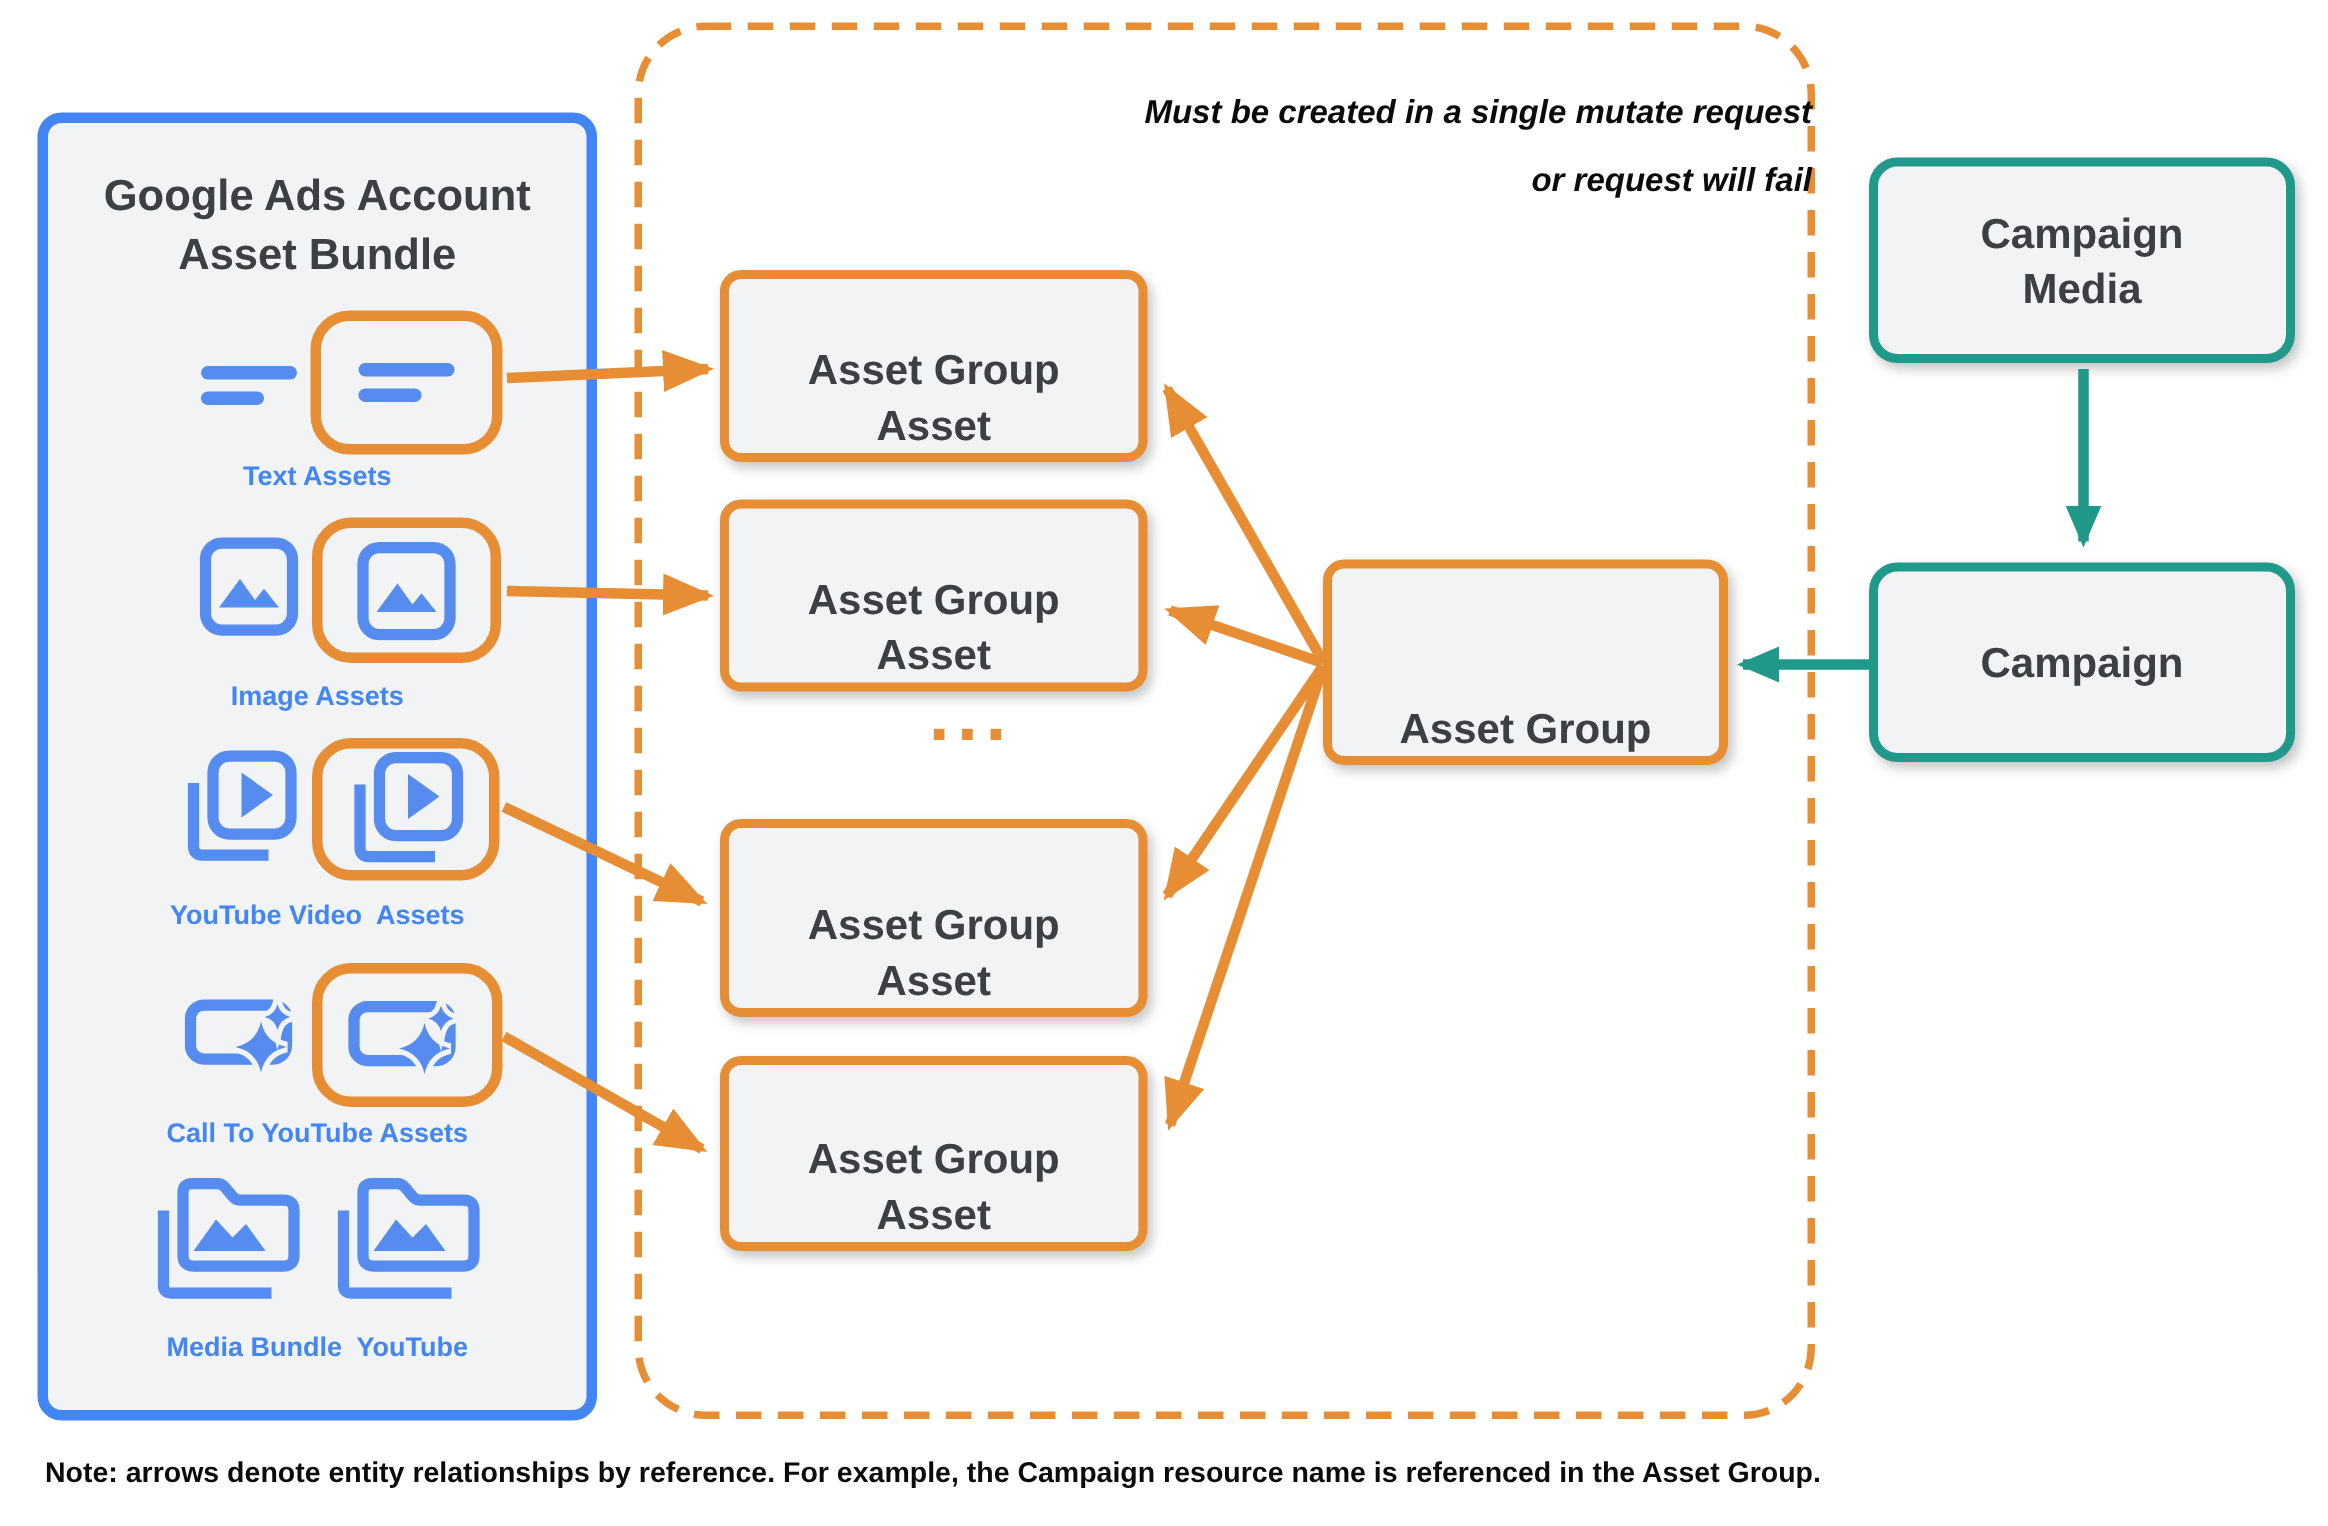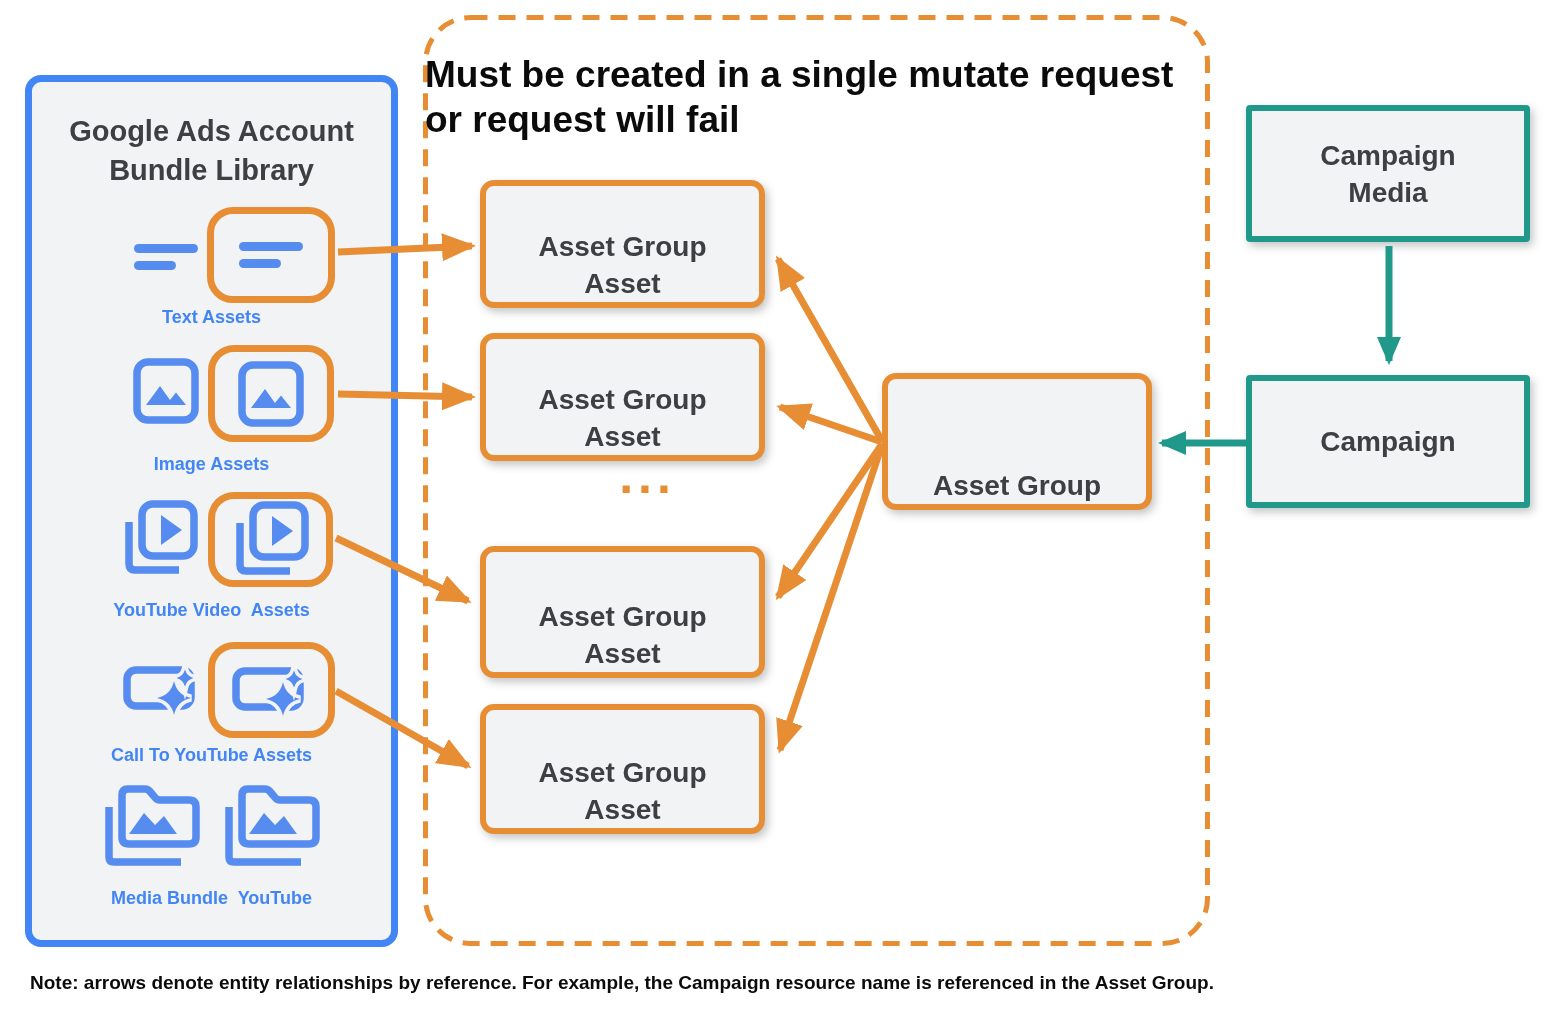--- a/index.html
+++ b/index.html
@@ -25,43 +25,43 @@
   .icon-fill{fill:var(--icon_blue);}
   .icon-stroke{fill:none;stroke:var(--icon_blue);stroke-width:7.5;stroke-linejoin:round;}
   .icon-halo{fill:var(--icon_blue);stroke:var(--node_fill);stroke-width:7;paint-order:stroke;}
 
   
   .node{display:flex;flex-direction:column;align-items:center;justify-content:center;
     background:var(--node_fill);border-radius:14px;color:var(--text_dark);
     font-weight:bold;font-size:28px;line-height:37px;text-align:center;
     box-shadow:3px 4px 8px rgba(60,64,67,.30);}
   .node-orange{border:6px solid var(--orange);justify-content:flex-end;}
-  .node-teal{border:6px solid var(--teal);border-radius:4px;}
+  .node-teal{border:6px solid var(--teal);border-radius:19px;}
 
-  .mutate-title{left:425px;top:52px;width:783px;text-align:left;color:var(--text_black);
-    font-weight:bold;font-size:37px;line-height:45px;}
+  .mutate-title{left:425px;top:52px;width:783px;text-align:right;color:var(--text_black);
+    font-weight:bold;font-style:italic;font-size:22px;line-height:45px;}
   .mutate-footer{left:425px;top:877px;width:783px;text-align:center;color:var(--text_black);
     font-weight:bold;font-size:21px;}
   .ellipsis{left:600px;top:448px;width:95px;text-align:center;color:var(--orange);
     font-weight:bold;font-size:50px;line-height:56px;letter-spacing:5px;}
   .note{left:30px;top:972px;width:1490px;color:var(--text_black);font-weight:bold;font-size:19px;}
 </style>
 </head>
 <body>
 
 <div class="canvas">
 
   <svg class="layer">
     <rect x="425.5" y="17.5" width="782" height="926" rx="45" fill="none" stroke="var(--orange)" stroke-width="5" stroke-dasharray="17 11"></rect>
   </svg>
 
   <div class="abs library">
     <div class="abs lib-title">
       <div>Google Ads Account</div>
-      <div>Bundle Library</div>
+      <div>Asset Bundle</div>
     </div>
 
     <svg class="abs" style="left:101px;top:161px" width="66" height="28" viewBox="0 0 66 28">
       <rect class="icon-fill" x="1" y="1" width="64" height="9" rx="4.5"></rect>
       <rect class="icon-fill" x="1" y="18" width="42" height="9" rx="4.5"></rect>
     </svg>
     <div class="abs hl-box" style="left:175px;top:125px;width:128px;height:96px">
       <svg width="66" height="28" viewBox="0 0 66 28">
         <rect class="icon-fill" x="1" y="1" width="64" height="9" rx="4.5"></rect>
         <rect class="icon-fill" x="1" y="18" width="42" height="9" rx="4.5"></rect>

